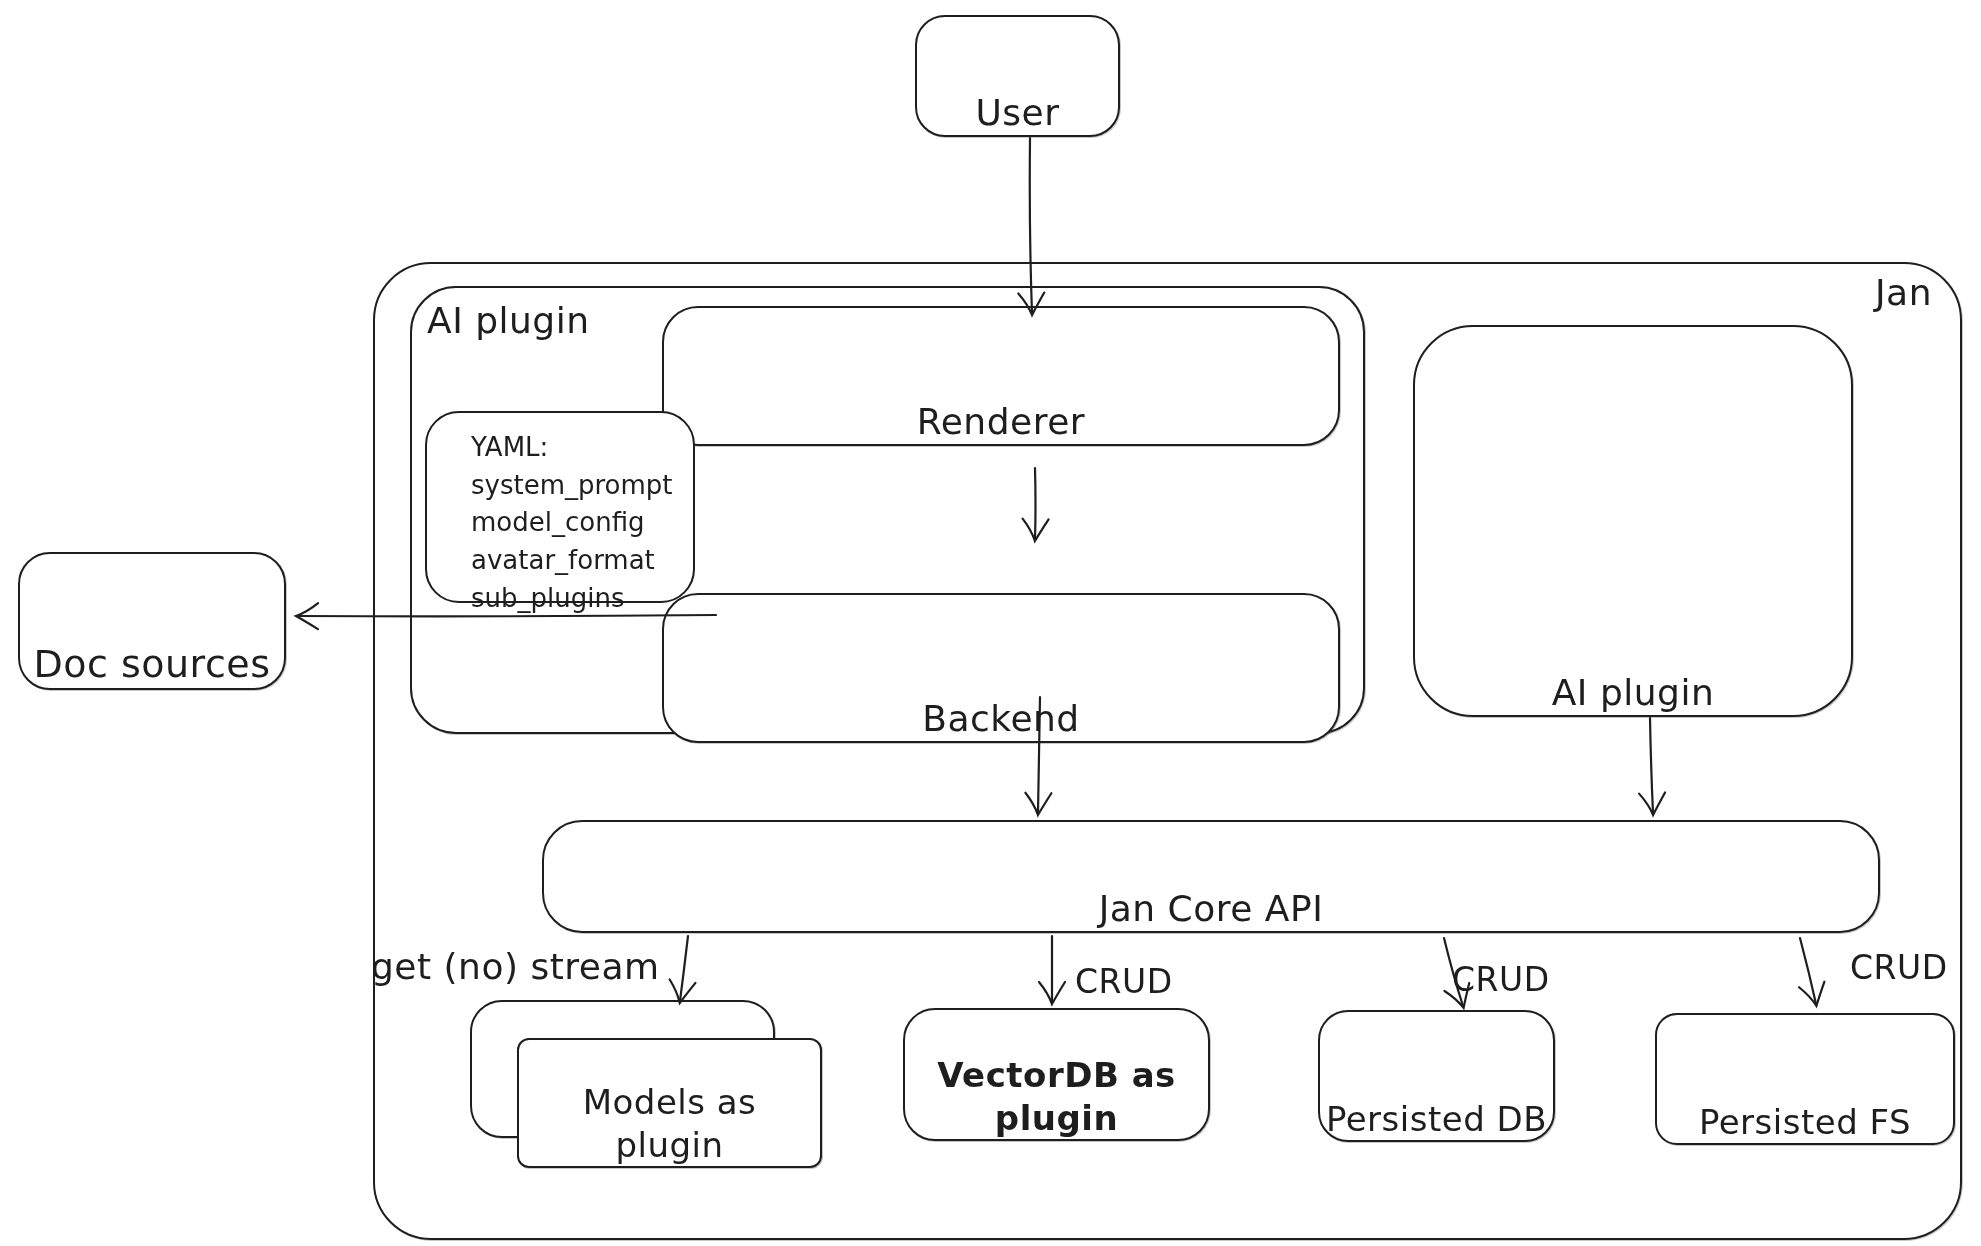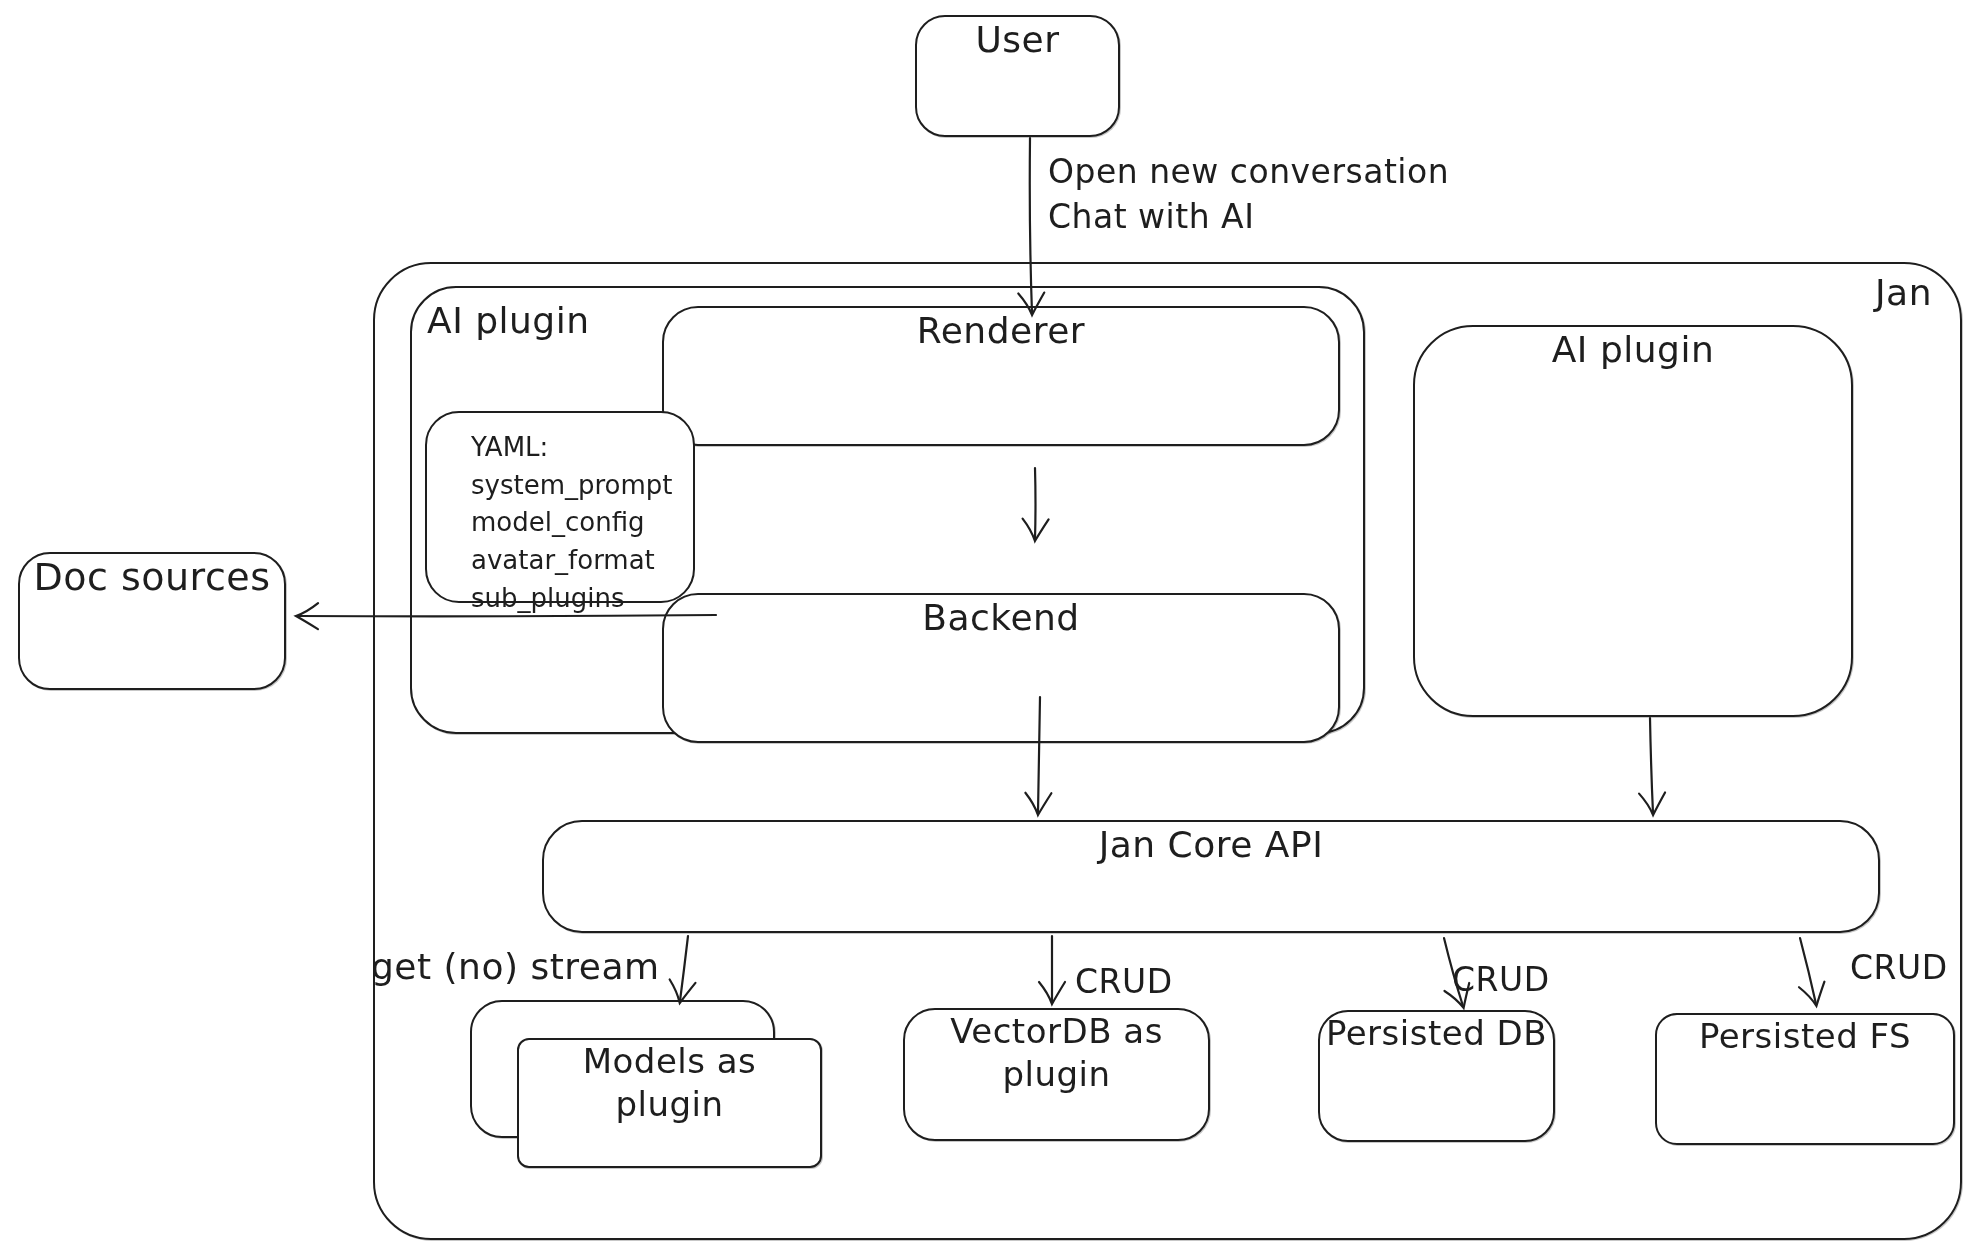--- a/index.html
+++ b/index.html
@@ -19,21 +19,21 @@
     width: 1981px;
     height: 1246px;
     background: var(--bg);
     overflow: hidden;
   }
   .node {
     position: absolute;
     border: 2.5px solid var(--stroke);
     background: var(--bg);
     display: flex;
-    align-items: flex-start;
+    align-items: flex-end;
     justify-content: center;
     text-align: center;
     font-size: 36px;
     letter-spacing: 0.5px;
     line-height: 1.25;
     box-shadow: 1px 1px 0 0 rgba(30,30,30,0.25);
   }
   .container-box {
     position: absolute;
     border: 2.5px solid var(--stroke);
@@ -77,24 +77,20 @@
 </style>
 </head>
 <body>
 
 <div class="canvas">
 
   <div class="node" style="left:915px; top:15px; width:205px; height:122px; border-radius:30px;">
     <span>User</span>
   </div>
 
-  <div class="edge-label" style="left:1048px; top:150px; line-height:1.35;">
-    <div>Open new conversation</div>
-    <div>Chat with AI</div>
-  </div>
 
   <div class="container-box" style="left:373px; top:262px; width:1589px; height:978px; border-radius:58px;"></div>
   <div class="corner-label" style="left:1875px; top:272px;">Jan</div>
 
   <div class="container-box" style="left:410px; top:286px; width:955px; height:448px; border-radius:46px;"></div>
   <div class="corner-label" style="left:427px; top:300px;">AI plugin</div>
 
   <div class="node" style="left:662px; top:306px; width:678px; height:140px; border-radius:36px;">
     <span>Renderer</span>
   </div>
@@ -128,21 +124,21 @@
   <div class="edge-label" style="left:1075px; top:962px;">CRUD</div>
   <div class="edge-label" style="left:1452px; top:960px;">CRUD</div>
   <div class="edge-label" style="left:1850px; top:948px;">CRUD</div>
 
   <div class="container-box" style="left:470px; top:1000px; width:305px; height:138px; border-radius:32px; background:var(--bg);"></div>
   <div class="node" style="left:517px; top:1038px; width:305px; height:130px; border-radius:12px; font-size:34px;">
     <span style="display:inline-block; max-width:230px;">Models as plugin</span>
   </div>
 
   <div class="node" style="left:903px; top:1008px; width:307px; height:133px; border-radius:32px; font-size:34px;">
-    <span style="display:inline-block; max-width:250px;">VectorDB as plugin</span>
+    <span style="display:inline-block; max-width:250px;font-weight:bold;">VectorDB as plugin</span>
   </div>
 
   <div class="node" style="left:1318px; top:1010px; width:237px; height:132px; border-radius:30px; font-size:34px;">
     <span>Persisted DB</span>
   </div>
 
   <div class="node" style="left:1655px; top:1013px; width:300px; height:132px; border-radius:22px; font-size:34px;">
     <span>Persisted FS</span>
   </div>
 

